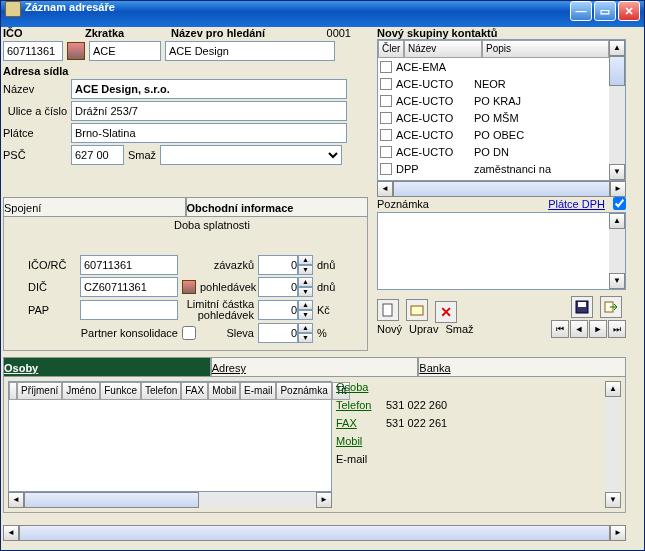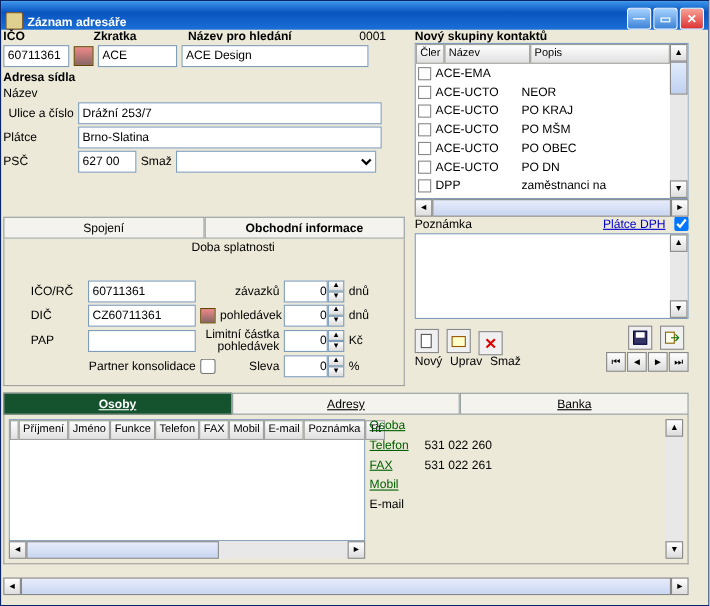--- a/index.html
+++ b/index.html
@@ -1,34 +1,34 @@
 <!DOCTYPE html>
 <html><head>
 <meta charset="utf-8">
 <style>
 * { box-sizing: border-box; margin: 0; padding: 0; font-family: Tahoma, sans-serif; font-size: 11px; }
 body { background: #ece9d8; overflow: hidden; }
 .window { width: 645px; height: 551px; background: #ece9d8; border: 1px solid #0a246a; position: relative; }
-.titlebar { height: 26px; background: linear-gradient(#3a95ea, #0a54c0 40%, #1a6fd6); display: flex; align-items: flex-end; padding: 0 4px; color: #fff; font-weight: bold; }
+.titlebar { height: 26px; background: linear-gradient(#3a95ea, #0a54c0 40%, #1a6fd6); display: flex; align-items: flex-start; padding: 0 4px; color: #fff; font-weight: bold; }
 .titlebar .icon { width: 16px; height: 16px; background: #e0d090; border: 1px solid #806030; border-radius: 2px; margin-right: 4px; }
 .titlebar .title { flex: 1; }
 .winbtns { display: flex; gap: 2px; }
 .winbtn { width: 22px; height: 20px; border: 1px solid #fff; border-radius: 3px; display: flex; align-items: center; justify-content: center; font-weight: bold; }
 .min, .max { background: linear-gradient(#a6d2ff,#3c83d8); color:#fff; }
 .close { background: linear-gradient(#f8a296,#d33); color:#fff; }
 .body { padding: 6px; position: relative; height: 521px; }
 .row { display: flex; align-items: center; gap: 4px; margin-bottom: 2px; }
 .lbl { font-weight: bold; color: #000; }
 input.field { height: 20px; border: 1px solid #7f9db9; background: #fff; padding: 0 3px; font-size: 11px; }
 select.field { height: 20px; border: 1px solid #7f9db9; background: #fff; }
 .ficon { width: 18px; height: 18px; background: linear-gradient(#e88,#866); border: 1px solid #640; }
 .section-head { font-weight: bold; margin: 4px 0 2px 0; }
 .group { position: absolute; }
 .box { border: 1px solid #a0a0a0; background: #ece9d8; }
-.tab-btn { flex: 1; height: 20px; border: 1px solid #919b9c; background: #f4f3ee; text-align: center; line-height: 20px; cursor: default; font-weight: bold; }
+.tab-btn { flex: 1; height: 20px; border: 1px solid #919b9c; background: #f4f3ee; line-height: 20px; cursor: default; font-weight: bold; }
 .tab-btn.inactive { font-weight: normal; }
 .spin { display: flex; }
 .spin input { width: 40px; text-align: right; height: 20px; border: 1px solid #7f9db9; }
 .spin .btns { width: 15px; display: flex; flex-direction: column; }
 .spin .btns div { flex:1; border:1px solid #7f9db9; background: linear-gradient(#fefefe,#ddd); font-size: 7px; text-align: center; line-height: 8px; }
 .list-table { border: 1px solid #7f9db9; background: #fff; }
 .col-head { display: flex; background: #ece9d8; }
 .col-head > div { border: 1px solid #a0a0a0; background: linear-gradient(#fefefe,#e0e0e0); height: 18px; line-height: 16px; padding: 0 3px; font-size: 10px; }
 .lrow { display: flex; align-items: center; height: 17px; padding-left: 2px; }
 .chk { width: 12px; height: 12px; border: 1px solid #888; background: #fff; margin-right: 4px; }
@@ -70,20 +70,21 @@
       </div>
       <div class="row">
         <input class="field" style="width: 60px;" value="60711361">
         <div class="ficon"></div>
         <input class="field" style="width: 72px;" value="ACE">
         <input class="field" style="width: 170px;" value="ACE Design">
       </div>
       <div class="section-head">Adresa sídla</div>
       <div class="row">
         <div style="width:64px;">Název</div>
+        <input class="field" style="width: 276px; font-weight: bold;" value="ACE Design, s.r.o.">
       </div>
       <div class="row">
         <div style="width:64px;text-align:right;">Ulice a číslo</div>
         <input class="field" style="width: 276px;" value="Drážní 253/7">
       </div>
       <div class="row">
         <div style="width:64px;">Plátce</div>
         <input class="field" style="width: 276px;" value="Brno-Slatina">
       </div>
       <div class="row">

